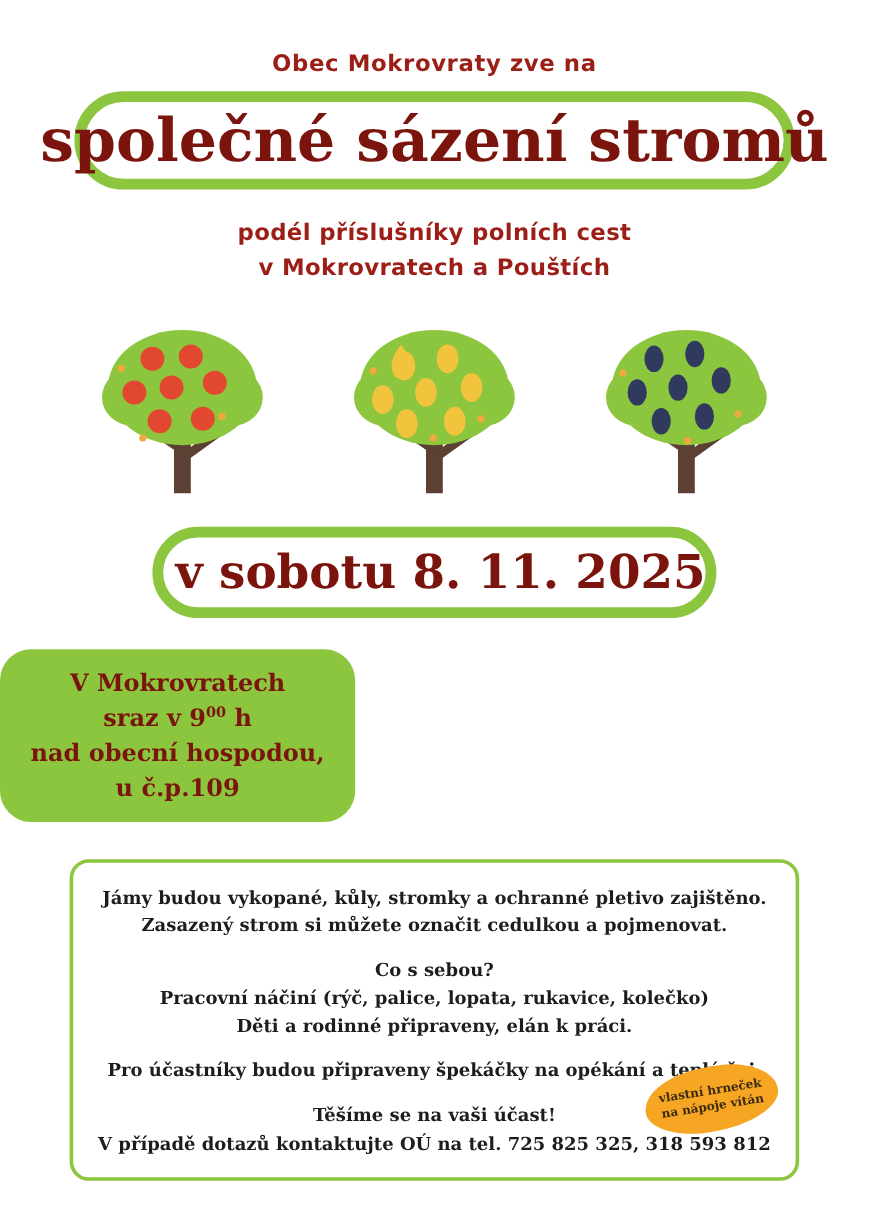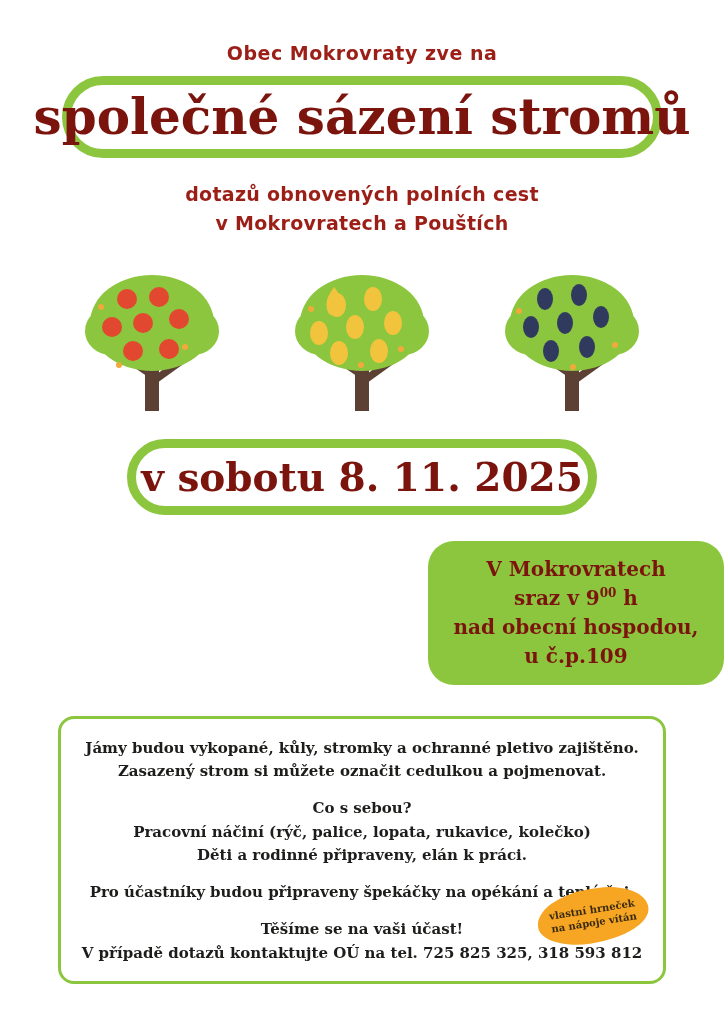--- a/index.html
+++ b/index.html
@@ -72,34 +72,34 @@
   
   .date-pill {
     margin: 18px auto 0 auto;
     width: 470px;
     height: 76px;
     border: 9px solid #8cc63e;
     border-radius: 42px;
     box-sizing: border-box;
     display: flex;
     align-items: center;
-    justify-content: center;
+    justify-content: flex-end;
   }
   .date-pill .date-text {
     color: #7b140d;
     font-family: "DejaVu Serif", serif;
     font-weight: bold;
     font-size: 39px;
     white-space: nowrap;
   }
 
   
   .meet-row {
     display: flex;
-    justify-content: flex-end;
+    justify-content: space-between;
     margin-top: 26px;
   }
   .meet-box {
     width: 296px;
     min-height: 134px;
     background: #8cc63e;
     border-radius: 26px;
     box-sizing: border-box;
     padding: 14px 10px;
     display: flex;
@@ -177,21 +177,21 @@
 
 <div class="poster">
 
   <div class="kicker">Obec Mokrovraty zve na</div>
 
   <div class="title-pill">
     <span class="title-text">společné sázení stromů</span>
   </div>
 
   <div class="subtitle">
-    <div>dotazů obnovených polních cest</div>
+    <div>podél příslušníky polních cest</div>
     <div>v Mokrovratech a Pouštích</div>
   </div>
 
   <div class="trees">
 
     <svg class="tree-svg" width="170" height="160" viewBox="0 0 170 160">
       <path d="M78 95 L78 150 L92 150 L92 95 Z" fill="#5b4033"></path>
       <path d="M84 118 L52 96 L56 90 L86 110 Z" fill="#5b4033"></path>
       <path d="M86 116 L118 92 L122 99 L90 122 Z" fill="#5b4033"></path>
       <ellipse cx="85" cy="62" rx="62" ry="48" fill="#8cc63e"></ellipse>

